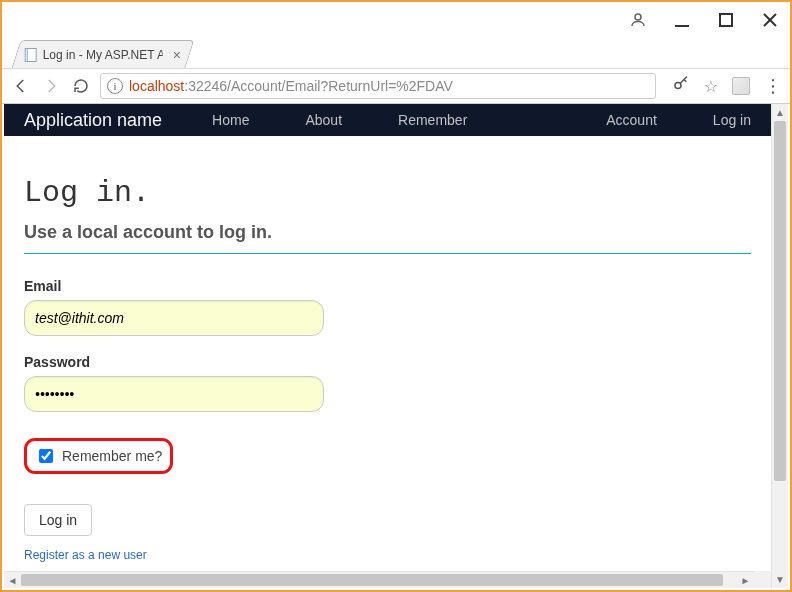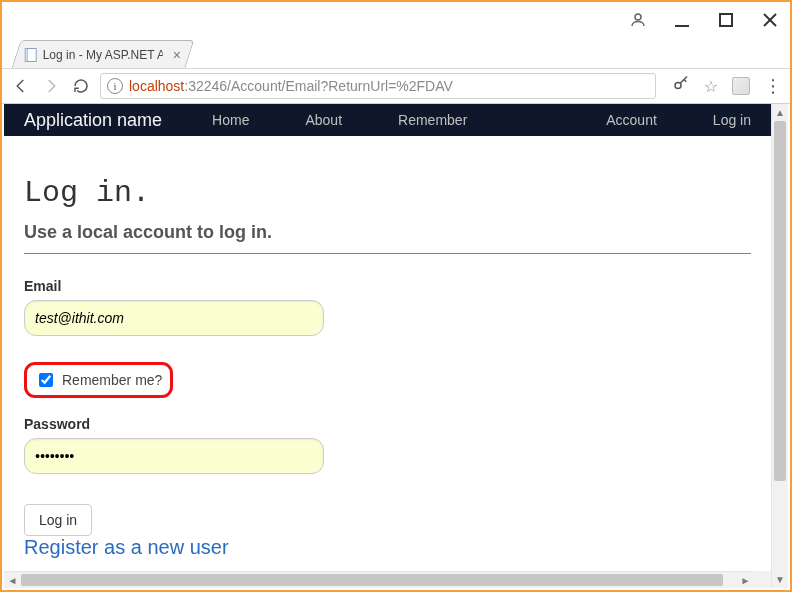--- a/index.html
+++ b/index.html
@@ -45,21 +45,21 @@
   
   .content { padding:16px 20px 0 20px; color:#333;}
   h1 { font-size:30px; font-weight:normal; margin:24px 0 12px 0;font-family:Liberation Mono, monospace;}
   h3.sub { font-size:18px; font-weight:bold; color:#555; margin:0 0 24px 0; padding-bottom:10px; border-bottom:1px solid #0ea5e9;}
   .form-group { margin:18px 0;}
   .form-label { font-weight:bold; font-size:14px; display:block; margin-bottom:6px;}
   .form-input { display:block; width:300px; height:36px; border:1px solid #ccc; border-radius:12px; background:#fbfed1; padding:6px 10px; font-size:14px; box-shadow:inset 0 1px 2px rgba(0,0,0,.07);font-style:italic;}
   .checkbox-row { display:flex; align-items:center; gap:6px; font-size:14px; color:#444; padding:5px 8px; border:3px solid #e11; border-radius:11px; width:fit-content;}
   .checkbox-row input[type=checkbox]{ width:14px; height:14px;}
   .btn { display:inline-block; padding:7px 14px; background:#fff; border:1px solid #ccc; border-radius:4px; font-size:14px; color:#333; margin-top:12px;}
-  .register-link { color:#2a6bbf; font-size:20px; display:inline-block; }
+  .register-link { color:#2a6bbf; font-size:12px; display:inline-block; margin-top:12px;}
   
   
   .vscroll { width:17px; background:#f1f1f1; border-left:1px solid #e4e4e4; display:flex; flex-direction:column; align-items:center;}
   .vscroll .arrow { height:17px; width:100%; display:flex; align-items:center; justify-content:center; color:#777; font-size:10px;}
   .vscroll .track { flex:1; position:relative; width:100%;}
   .vscroll .thumb { position:absolute; left:2px; right:2px; top:0; height:80%; background:#c6c6c6; border-radius:2px;}
   .hscroll { position:absolute; left:0; right:17px; bottom:0; height:17px; background:#f1f1f1; border-top:1px solid #e4e4e4; display:flex; align-items:center;}
   .hscroll .arrow { width:17px; height:100%; display:flex; align-items:center; justify-content:center; color:#777; font-size:10px;}
   .hscroll .track { flex:1; height:100%; position:relative;}
   .hscroll .thumb { position:absolute; top:2px; bottom:2px; left:0; width:98%; background:#c6c6c6; border-radius:2px;}
@@ -155,30 +155,30 @@
     </div>
     <div class="content">
       <h1>Log in.</h1>
       <h3 class="sub">Use a local account to log in.</h3>
 
       <div class="form-group">
         <label class="form-label">Email</label>
         <input class="form-input" type="text" value="test@ithit.com" style="">
       </div>
 
+      <div class="form-group">
+        <label class="form-label">Password</label>
+        <input class="form-input" type="text" value="••••••••" style="">
+      </div>
+
       <div class="form-group" style="margin-top:26px;">
         <label class="checkbox-row">
           <input type="checkbox" checked="" style="">
           <span>Remember me?</span>
         </label>
-      </div>
-
-      <div class="form-group">
-        <label class="form-label">Password</label>
-        <input class="form-input" type="text" value="••••••••" style="">
       </div>
 
       <button class="btn">Log in</button>
       <div>
         <a class="register-link">Register as a new user</a>
       </div>
     </div>
 
     <div class="hscroll">
       <span class="arrow">◄</span>

